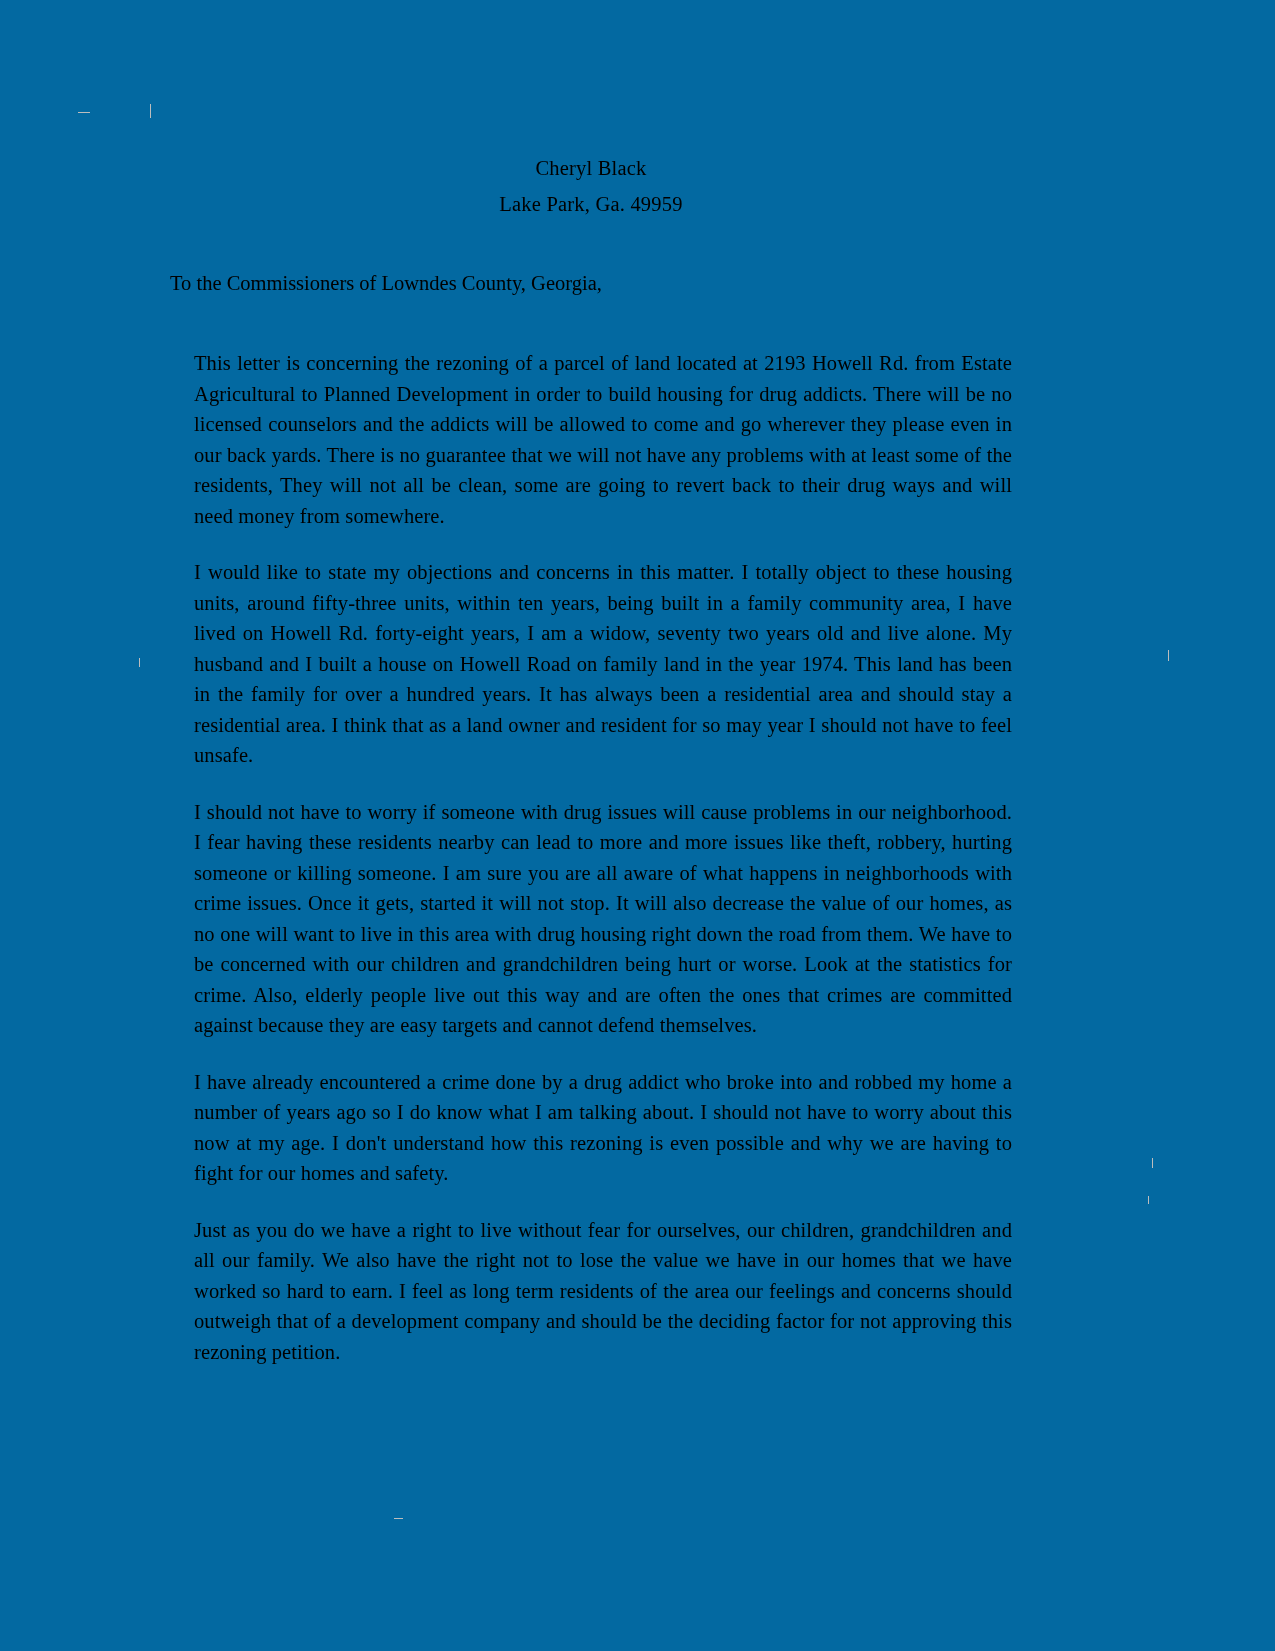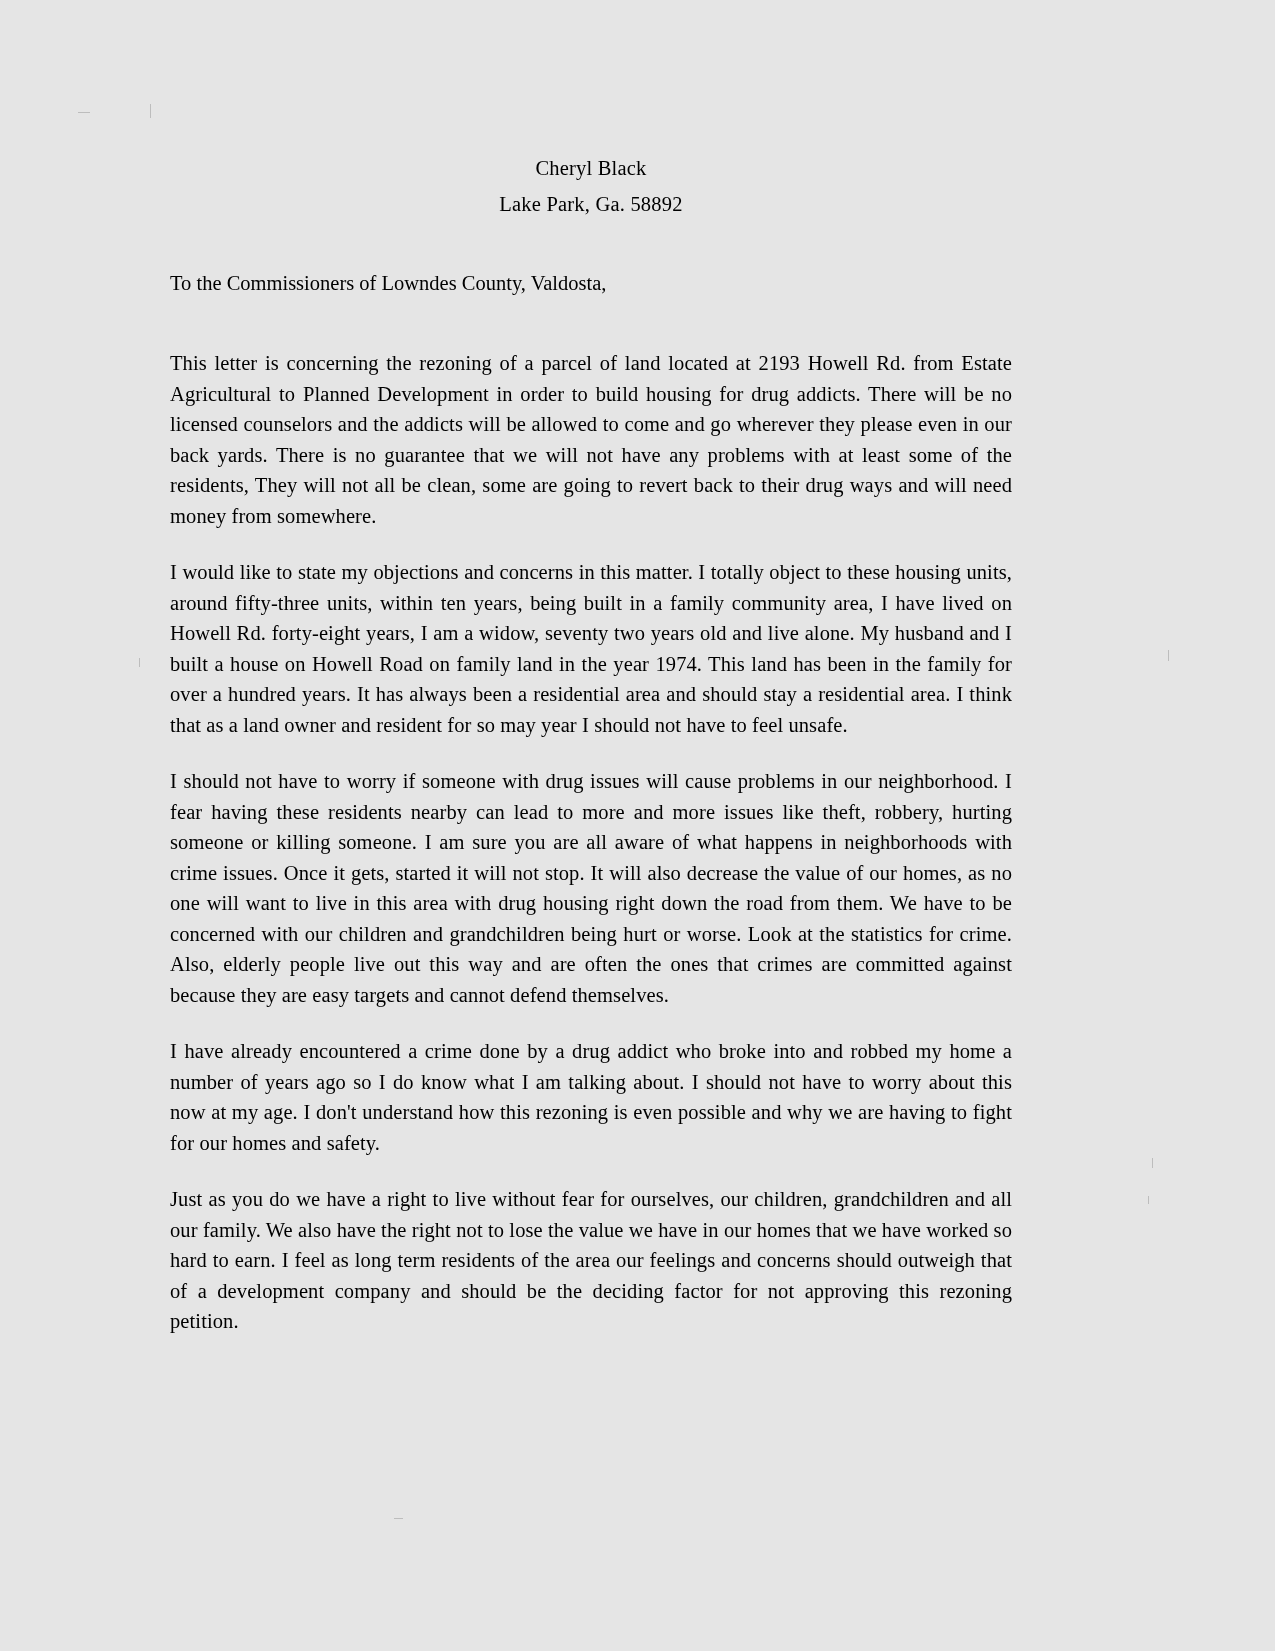--- a/index.html
+++ b/index.html
@@ -9,21 +9,21 @@
   }
   body {
     font-family: "Liberation Serif", serif;
     color: #000000;
   }
   .page {
     position: relative;
     width: 1275px;
     height: 1651px;
     margin: 0 auto;
-    background: #e5e5e5;
+    background: #0369a1;
     overflow: hidden;
   }
   
   .speck {
     position: absolute;
     background: #bdbdbd;
   }
   .letter {
     position: absolute;
     left: 170px;
@@ -40,20 +40,21 @@
     white-space: pre;
   }
   .salutation {
     margin-top: 46px;
     font-size: 20.5px;
     line-height: 30px;
     text-align: left;
   }
   .body-block {
     margin-top: 50px;
+    margin-left: 24px;
   }
   .body-block p {
     margin: 0 0 26px 0;
     font-size: 20.5px;
     line-height: 30.5px;
     text-align: justify;
     text-justify: inter-word;
     letter-spacing: 0.1px;
   }
   .body-block p:last-child {
@@ -70,24 +71,24 @@
   <span class="speck" style="left:1168px; top:650px; width:1px; height:11px;"></span>
   <span class="speck" style="left:139px; top:658px; width:1px; height:9px;"></span>
   <span class="speck" style="left:1152px; top:1158px; width:1px; height:10px;"></span>
   <span class="speck" style="left:1148px; top:1196px; width:1px; height:8px;"></span>
   <span class="speck" style="left:394px; top:1518px; width:9px; height:1px;"></span>
 
   <div class="letter">
 
     <div class="sender-block">
       <div>Cheryl Black</div>
-      <div>Lake Park, Ga. 58892</div>
+      <div>Lake Park, Ga. 49959</div>
     </div>
 
-    <div class="salutation">To the Commissioners of Lowndes County, Valdosta,</div>
+    <div class="salutation">To the Commissioners of Lowndes County, Georgia,</div>
 
     <div class="body-block">
       <p>This letter is concerning the rezoning of a parcel of land located at 2193 Howell Rd. from Estate Agricultural to Planned Development in order to build housing for drug addicts. There will be no licensed counselors and the addicts will be allowed to come and go wherever they please even in our back yards. There is no guarantee that we will not have any problems with at least some of the residents, They will not all be clean, some are going to revert back to their drug ways and will need money from somewhere.</p>
       <p>I would like to state my objections and concerns in this matter. I totally object to these housing units, around fifty-three units, within ten years, being built in a family community area, I have lived on Howell Rd. forty-eight years, I am a widow, seventy two years old and live alone. My husband and I built a house on Howell Road on family land in the year 1974. This land has been in the family for over a hundred years. It has always been a residential area and should stay a residential area. I think that as a land owner and resident for so may year I should not have to feel unsafe.</p>
       <p>I should not have to worry if someone with drug issues will cause problems in our neighborhood. I fear having these residents nearby can lead to more and more issues like theft, robbery, hurting someone or killing someone. I am sure you are all aware of what happens in neighborhoods with crime issues. Once it gets, started it will not stop. It will also decrease the value of our homes, as no one will want to live in this area with drug housing right down the road from them. We have to be concerned with our children and grandchildren being hurt or worse. Look at the statistics for crime. Also, elderly people live out this way and are often the ones that crimes are committed against because they are easy targets and cannot defend themselves.</p>
       <p>I have already encountered a crime done by a drug addict who broke into and robbed my home a number of years ago so I do know what I am talking about. I should not have to worry about this now at my age. I don't understand how this rezoning is even possible and why we are having to fight for our homes and safety.</p>
       <p>Just as you do we have a right to live without fear for ourselves, our children, grandchildren and all our family.  We also have the right not to lose the value we have in our homes that we have worked so hard to earn.  I feel as long term residents of the area our feelings and concerns should outweigh that of a development company and should be the deciding factor for not approving this rezoning petition.</p>
     </div>
 
   </div>

